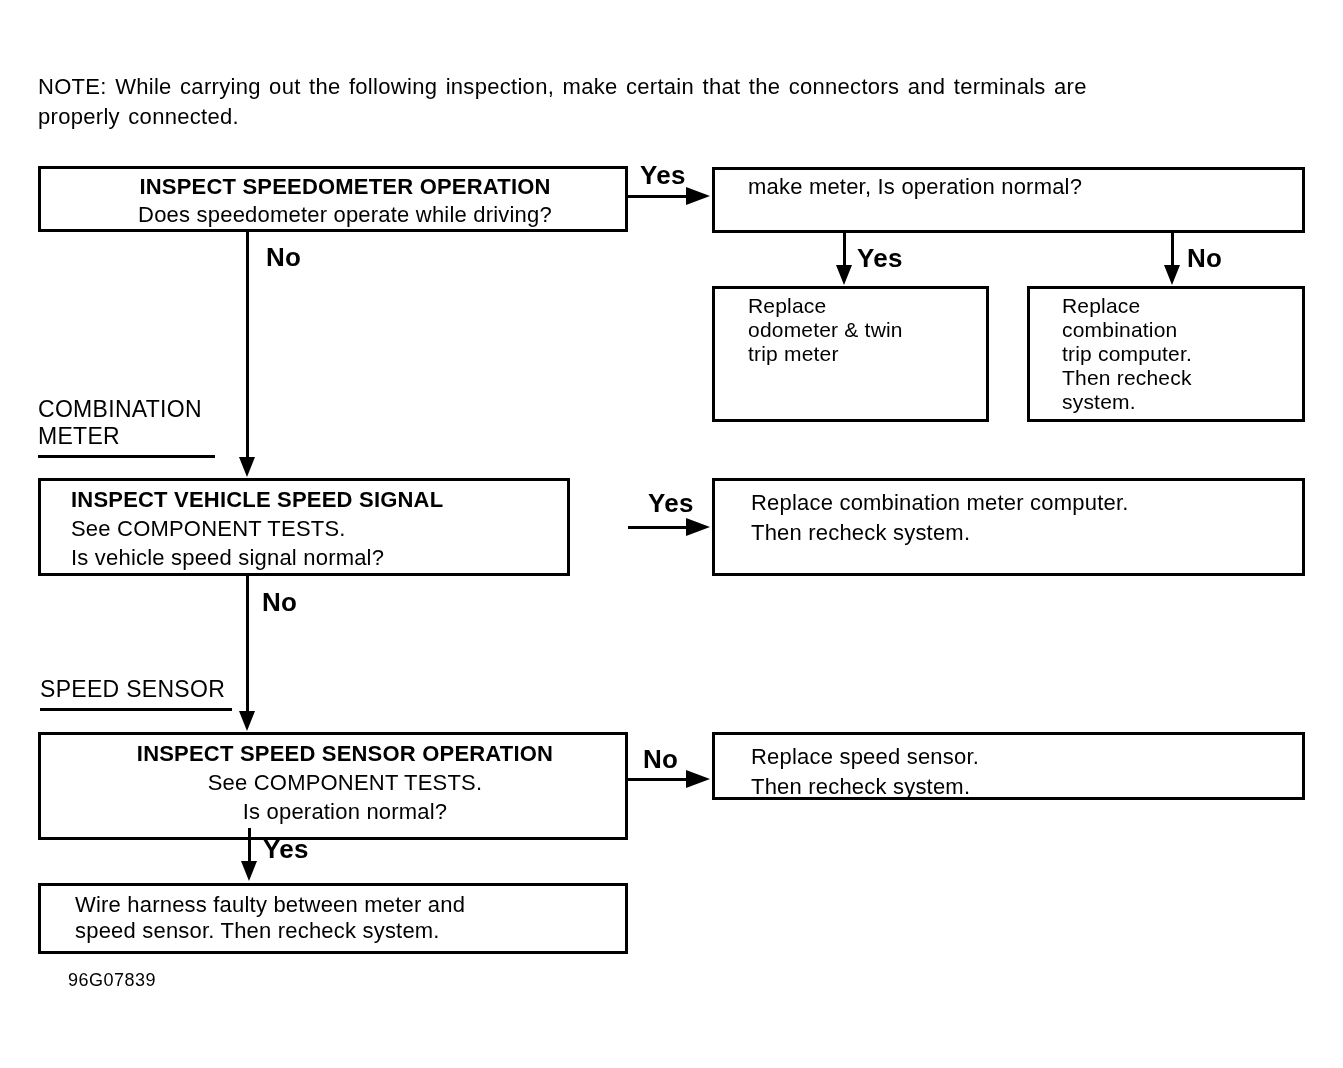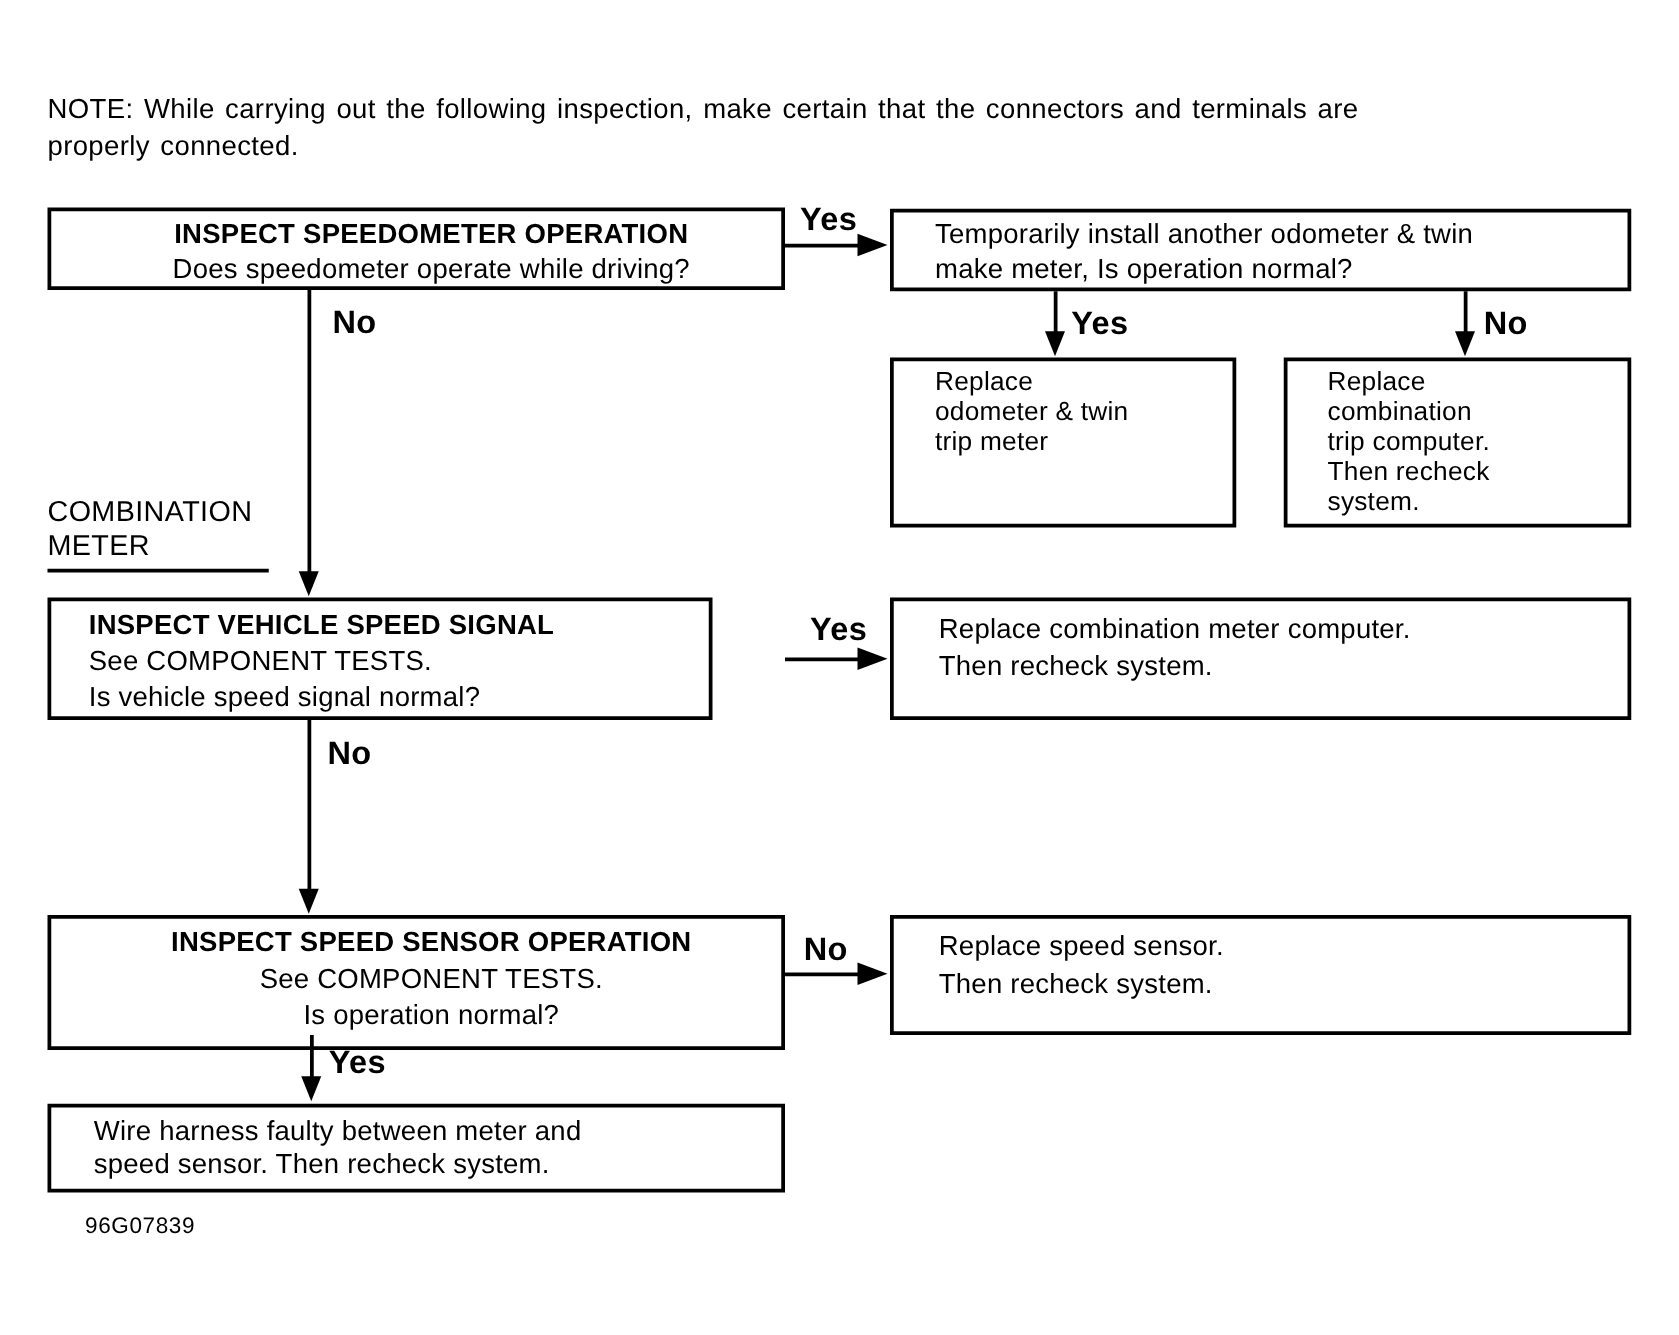--- a/index.html
+++ b/index.html
@@ -56,21 +56,20 @@
     <div>NOTE:  While carrying out the following inspection, make certain that the connectors and terminals are</div>
     <div>properly connected.</div>
   </div>
 
   <div class="box box-a" style="left:38px; top:166px; width:590px; height:66px;text-align:center;">
     <div class="bt">INSPECT SPEEDOMETER OPERATION</div>
     <div>Does speedometer operate while driving?</div>
   </div>
 
   <div class="box box-b" style="left:712px; top:167px; width:593px; height:66px;">
-    <div>Temporarily install another odometer &amp; twin</div>
     <div>make meter, Is operation normal?</div>
   </div>
 
   <div class="edge-label" style="left:640px; top:160px;">Yes</div>
   <div class="hline" style="left:628px; top:195px; width:62px;"></div>
   <div class="arr-right" style="left:686px; top:187px;"></div>
 
   <div class="edge-label" style="left:857px; top:243px;">Yes</div>
   <div class="vline" style="left:843px; top:233px; height:36px;"></div>
   <div class="arr-down" style="left:836px; top:265px;"></div>
@@ -114,28 +113,31 @@
   </div>
 
   <div class="edge-label" style="left:648px; top:488px;">Yes</div>
   <div class="hline" style="left:628px; top:526px; width:62px;"></div>
   <div class="arr-right" style="left:686px; top:518px;"></div>
 
   <div class="edge-label" style="left:262px; top:587px;">No</div>
   <div class="vline" style="left:246px; top:576px; height:138px;"></div>
   <div class="arr-down" style="left:239px; top:711px;"></div>
 
+  <div class="sec-label" style="left:40px; top:676px; width:192px;">
+    <div>SPEED SENSOR</div>
+  </div>
 
   <div class="box box-3l" style="left:38px; top:732px; width:590px; height:108px;text-align:center;">
     <div class="bt">INSPECT SPEED SENSOR OPERATION</div>
     <div>See COMPONENT TESTS.</div>
     <div>Is operation normal?</div>
   </div>
 
-  <div class="box box-2l" style="left:712px; top:732px; width:593px; height:96px;">
+  <div class="box box-2l" style="left:712px; top:732px; width:593px; height:68px;">
     <div>Replace speed sensor.</div>
     <div>Then recheck system.</div>
   </div>
 
   <div class="edge-label" style="left:643px; top:744px;">No</div>
   <div class="hline" style="left:628px; top:778px; width:62px;"></div>
   <div class="arr-right" style="left:686px; top:770px;"></div>
 
   <div class="edge-label" style="left:263px; top:834px;">Yes</div>
   <div class="vline" style="left:248px; top:828px; height:35px;"></div>

